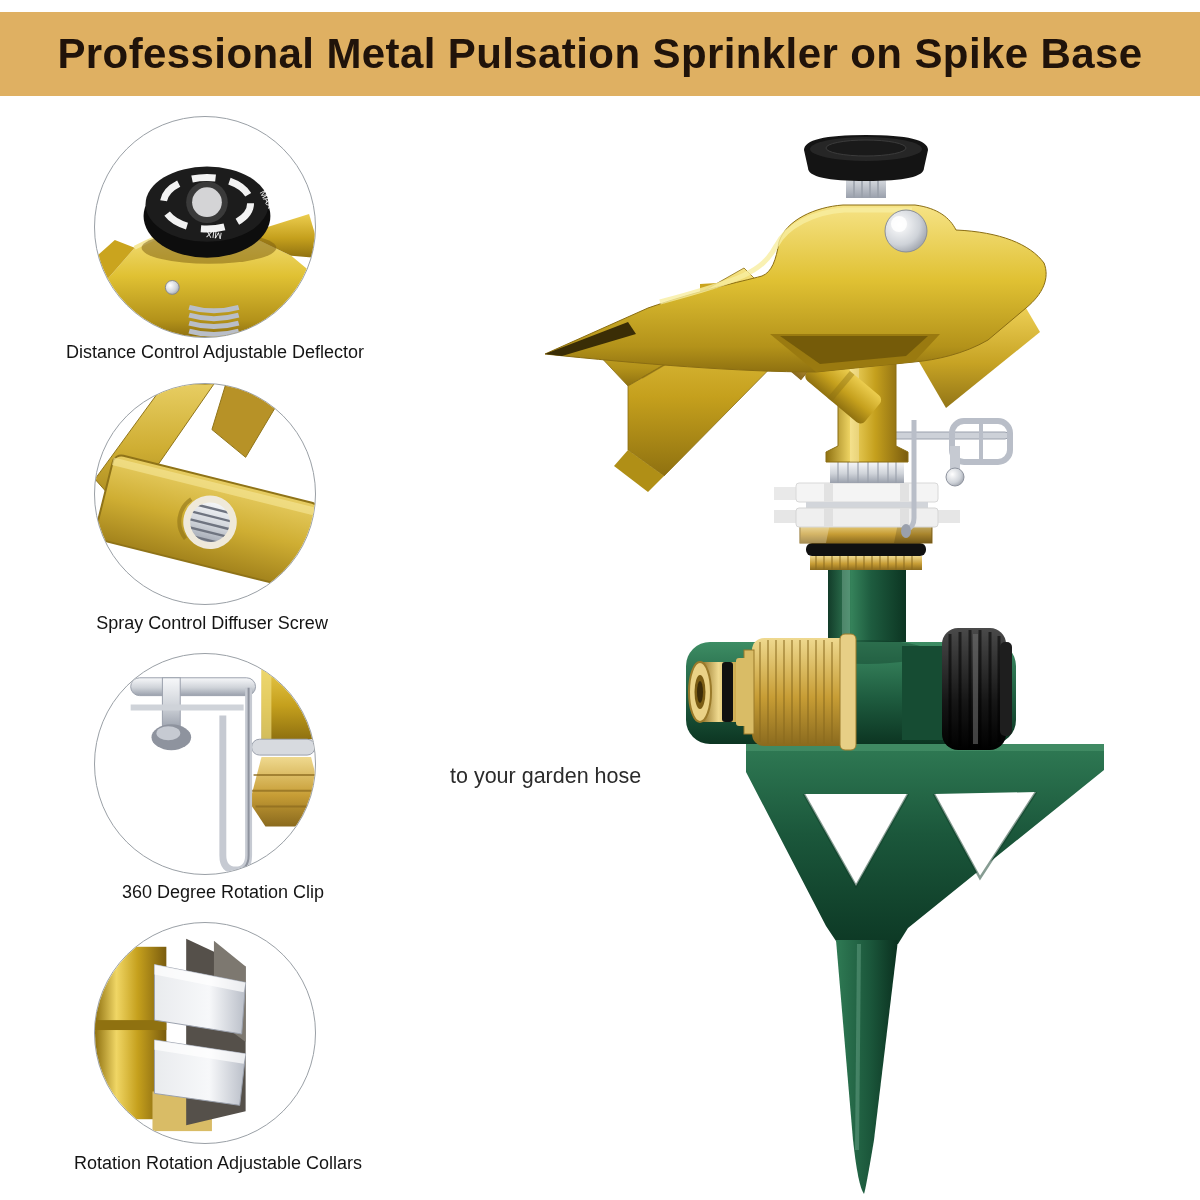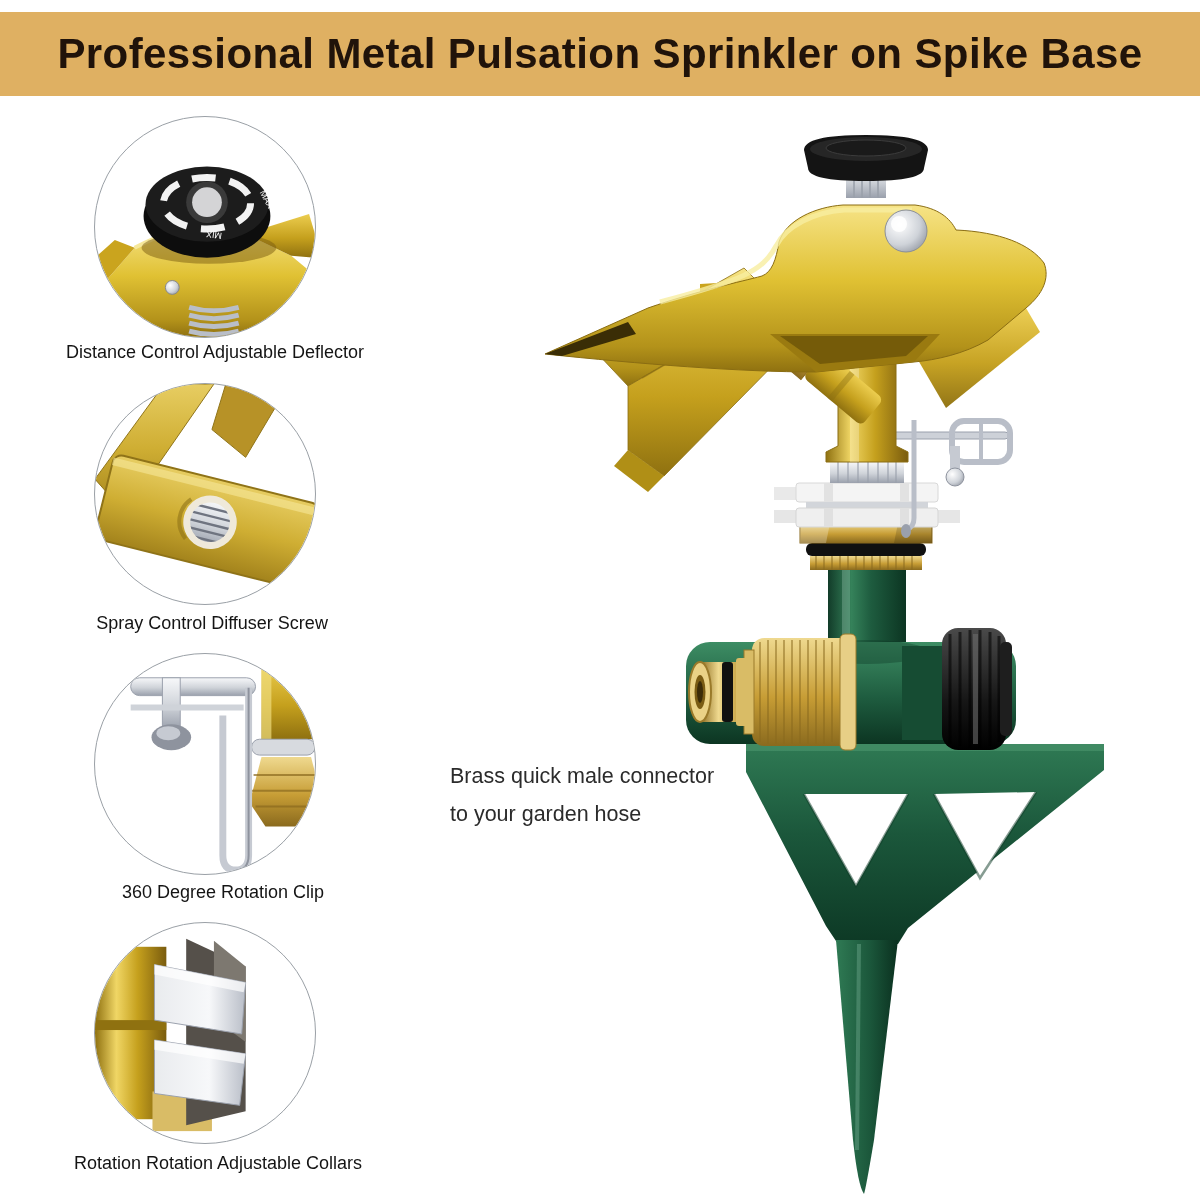--- a/index.html
+++ b/index.html
@@ -388,15 +388,14 @@
     <polygon points="120,18 152,44 152,120 120,96" fill="#7d7870"></polygon>
     <polygon points="60,42 152,60 148,112 60,98" fill="url(#tabSilver)" stroke="#9aa0ac"></polygon>
     <polygon points="60,42 152,60 150,70 60,52" fill="#ffffff" opacity="0.7"></polygon>
     <polygon points="60,118 152,132 146,184 60,172" fill="url(#tabSilver)" stroke="#9aa0ac"></polygon>
     <polygon points="60,118 152,132 150,142 60,128" fill="#ffffff" opacity="0.7"></polygon>
   </svg>
 </div>
 <div class="feature-label l4">Rotation Rotation Adjustable Collars</div>
 
 <div class="note">
-  <div>Brass quick male connector</div>
   <div>to your garden hose</div>
 </div>
 
 </body></html>

